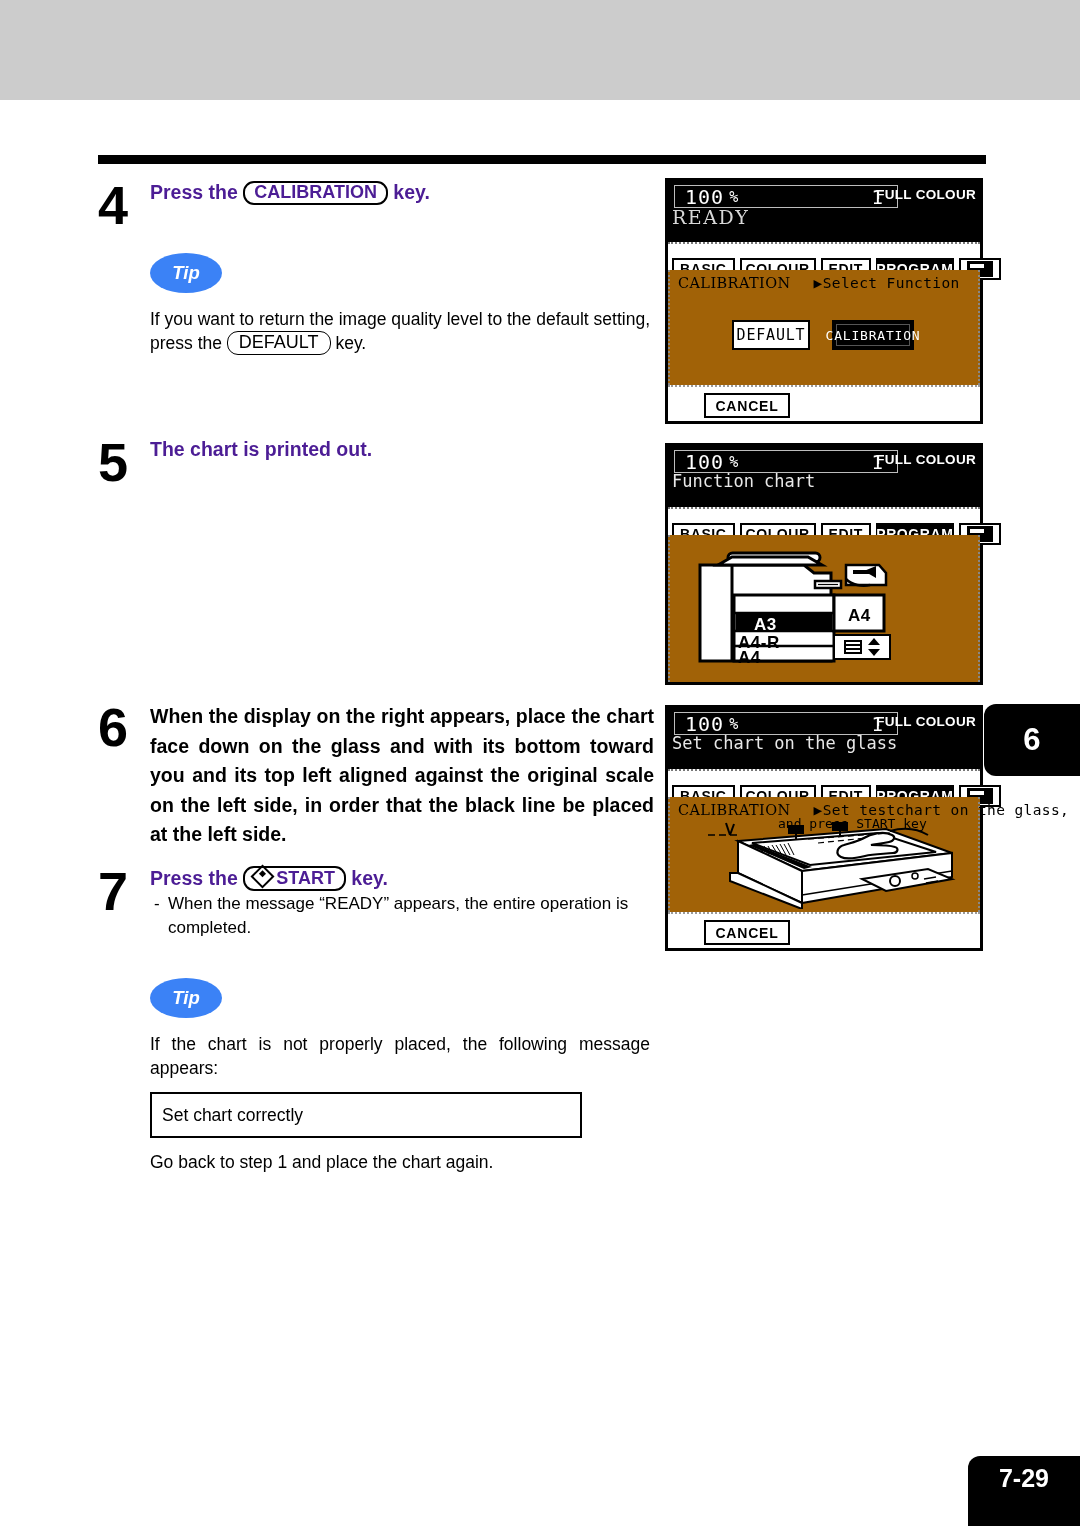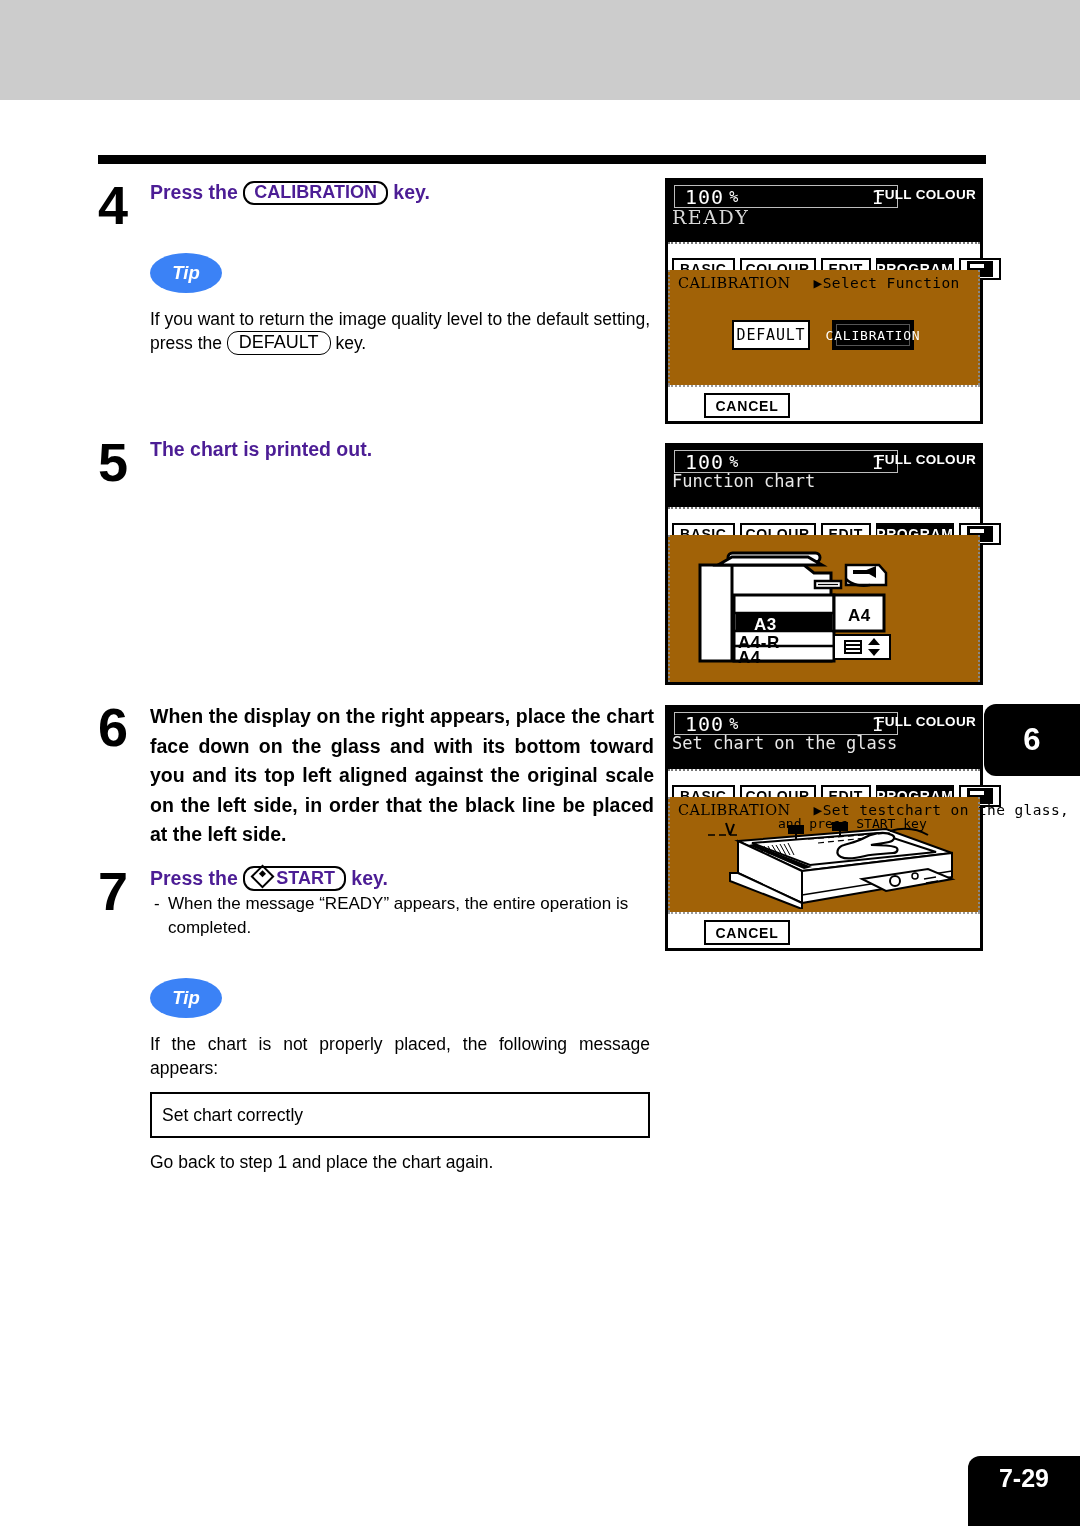--- a/index.html
+++ b/index.html
@@ -412,21 +412,21 @@
     <div class="step-sub" style="position:relative; padding-left:18px;">
       <span class="dash">-</span>
       <span>When the message “READY” appears,  the entire operation is completed.</span>
     </div>
   </div>
 </div>
 
 <div class="step" style="left:150px; top:978px;">
   <div class="tip-badge">Tip</div>
   <div class="tip-text" style="width:500px; margin-top:14px;">If the chart is not properly placed, the following message appears:</div>
-  <div class="msgbox" style="width:500px; margin-top:12px;">Set chart correctly</div>
+  <div class="msgbox" style="width:432px; margin-top:12px;">Set chart correctly</div>
   <div class="tip-text" style="width:500px; margin-top:12px; text-align:left;">Go back to step 1 and place the chart again.</div>
 </div>
 
 <div class="lcd" id="lcd1" style="left:665px; top:178px; width:318px; height:246px;">
   <div class="lcd-header">
     <div class="lcd-statusbar">
       <span class="lcd-zoom">100</span>
       <span class="lcd-pct">%</span>
       <span class="lcd-count">1</span>
     </div>

